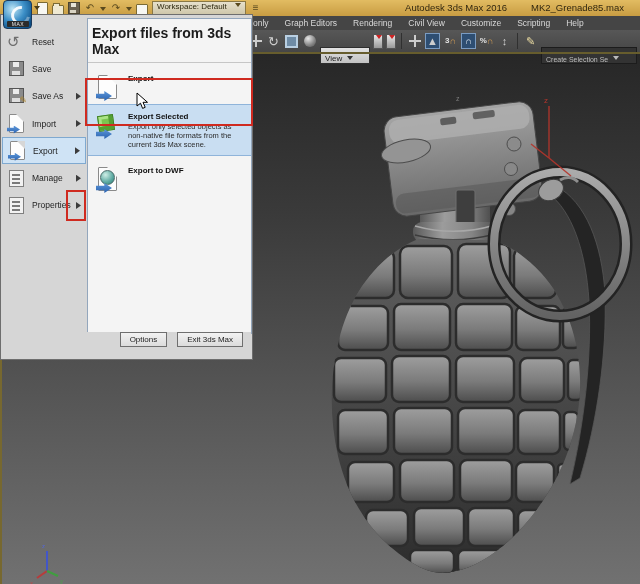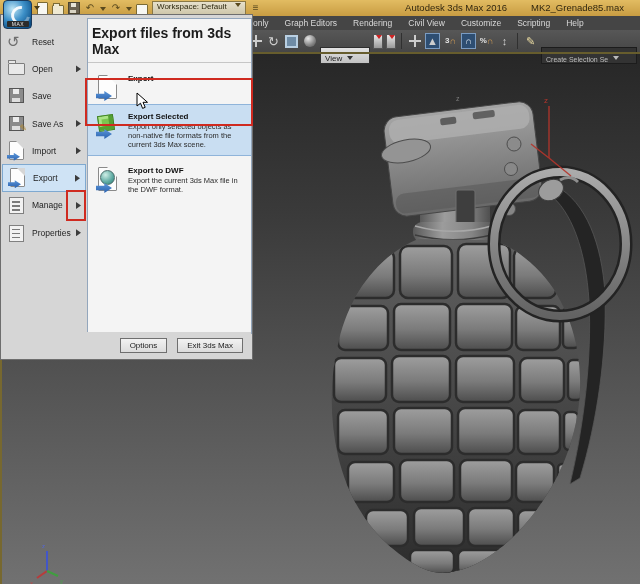--- a/index.html
+++ b/index.html
@@ -107,21 +107,21 @@
     border:5px solid transparent;border-top:5px solid #f4f4f4;border-right:5px solid #f4f4f4;}
   .barrow-big{position:absolute;left:0;bottom:0;width:16px;height:10px;
     background:linear-gradient(#5c96d8,#2a62b0);
     clip-path:polygon(0 28%,52% 28%,52% 0,100% 50%,52% 100%,52% 72%,0 72%);}
   .cube{position:absolute;left:2px;top:2px;width:14px;height:14px;background:#7cc550;
     transform:rotate(-8deg);border:1px solid #3f7d28;
     box-shadow:inset -4px -4px 0 #54a132,inset 3px 3px 0 #abe385;}
   .globe{position:absolute;left:4px;top:3px;width:13px;height:13px;border-radius:50%;
     background:radial-gradient(circle at 35% 30%,#cfeee6,#5aa8a0 60%,#2e7a74);border:1px solid #4a6a68;}
   .menu-footer{position:absolute;left:1px;right:1px;bottom:1px;height:26px;background:#d6d6d6;
-    display:flex;align-items:center;justify-content:flex-end;gap:10px;padding-right:8px;box-sizing:border-box;}
+    display:flex;align-items:flex-start;justify-content:flex-end;gap:10px;padding-right:8px;box-sizing:border-box;}
   .fbtn{font-size:8px;color:#1c1c1c;background:linear-gradient(#f2f2f2,#dcdcdc);
     border:1px solid #6f6f6f;padding:2px 9px;}
   
   .cursor{position:absolute;left:136px;top:92px;z-index:40;}
 </style>
 </head>
 <body>
 
 <div class="titlebar">
   <div class="qat">
@@ -333,27 +333,20 @@
 </div>
 
 <div class="appmenu">
   <div class="mi-col">
     <div class="mi">
       <span class="mi-ic ic-reset">↺</span>
       <span>Reset</span>
     </div>
     <div class="mi">
       <span class="mi-ic">
-          <span class="ic-folder"></span>
-        </span>
-      <span>Open</span>
-        <span class="arr"></span>
-    </div>
-    <div class="mi">
-      <span class="mi-ic">
           <span class="ic-floppy"></span>
         </span>
       <span>Save</span>
     </div>
     <div class="mi">
       <span class="mi-ic">
           <span class="ic-floppy"></span>
           <span class="ic-pencil">✎</span>
         </span>
       <span>Save As</span>
@@ -416,21 +409,20 @@
       <div class="sp-title">Export Selected</div>
       <div class="sp-desc">Export only selected objects as non-native file formats from the current 3ds Max scene.</div>
     </div>
     <div class="sp-item" style="margin-top:3px">
       <span class="sp-ic">
           <span class="doc-big"></span>
           <span class="globe"></span>
           <span class="barrow-big"></span>
         </span>
       <div class="sp-title">Export to DWF</div>
-      <div class="sp-desc">Export the current 3ds Max file in the DWF format.</div>
     </div>
   </div>
 
   <div class="redbox" style="left:65px;top:175px;width:20px;height:31px;"></div>
   <div class="redbox" style="left:84px;top:63px;width:168px;height:48px;"></div>
 
   <div class="menu-footer">
     <button class="fbtn">Options</button>
     <button class="fbtn">Exit 3ds Max</button>
   </div>

